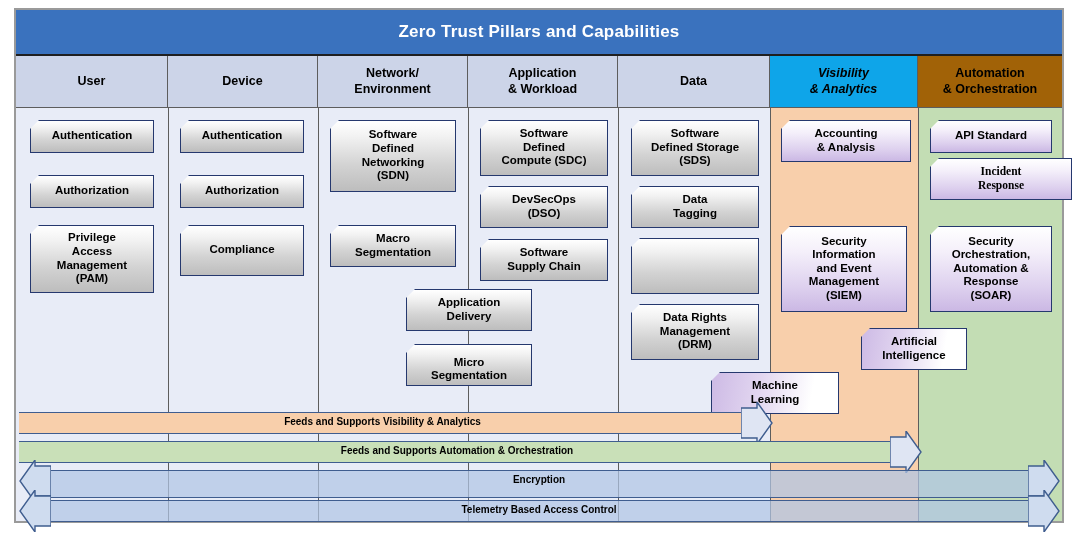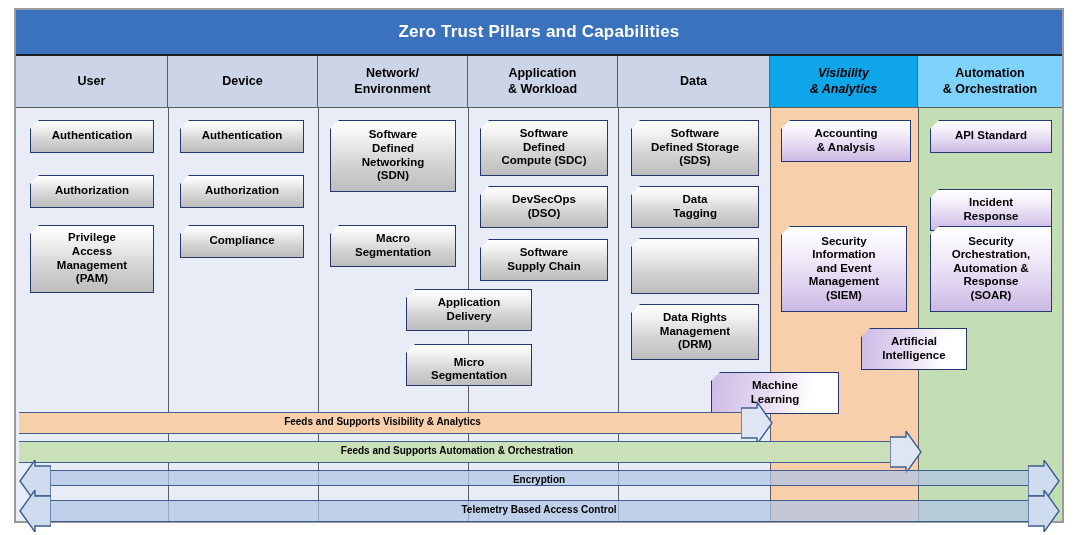--- a/index.html
+++ b/index.html
@@ -16,21 +16,21 @@
   #title-bar .t{color:#ffffff;font-size:17px;font-weight:bold;letter-spacing:.2px;}
 
   
   #head-row{position:absolute;left:0;top:46px;width:100%;height:52px;}
   .head-cell{position:absolute;top:0;height:52px;box-sizing:border-box;
              border-right:1px solid #5d5d5d;border-bottom:1px solid #5d5d5d;
              background:#ccd4e8;display:flex;align-items:center;justify-content:center;
              text-align:center;font-size:12.5px;font-weight:bold;color:#000;line-height:1.22;}
   .head-cell.last{border-right:none;}
   .head-cell.vis{background:#0ea5e9;font-style:italic;}
-  .head-cell.aut{background:#7dd3fc;}
+  .head-cell.aut{background:#a16207;}
 
   
   .colband{position:absolute;top:98px;bottom:0;}
   .colband.vis{background:#f8cfab;}
   .colband.aut{background:#c3ddb4;}
   .coldiv{position:absolute;top:98px;bottom:0;width:1px;background:#5d5d5d;}
 
   
   .cap{position:absolute;box-sizing:border-box;display:flex;align-items:center;
        justify-content:center;text-align:center;font-size:11.5px;font-weight:bold;
@@ -123,21 +123,21 @@
     </div>
 
   <div class="cap grey" style="left:164px;top:110px;width:124px;height:33px;">
       <span class="fold"></span>
       <span style="white-space:pre-line;">Authentication</span>
     </div>
   <div class="cap grey" style="left:164px;top:165px;width:124px;height:33px;">
       <span class="fold"></span>
       <span style="white-space:pre-line;">Authorization</span>
     </div>
-  <div class="cap grey" style="left:164px;top:215px;width:124px;height:33px;justify-content:center;">
+  <div class="cap grey" style="left:164px;top:215px;width:124px;height:51px;justify-content:center;">
       <span class="fold"></span>
       <span style="white-space:pre-line;">Compliance</span>
     </div>
 
   <div class="cap grey" style="left:314px;top:110px;width:126px;height:72px;">
       <span class="fold"></span>
       <span style="white-space:pre-line;">Software
 Defined
 Networking
 (SDN)</span>
@@ -208,21 +208,21 @@
 Information
 and Event
 Management
 (SIEM)</span>
     </div>
 
   <div class="cap purple" style="left:914px;top:110px;width:122px;height:33px;">
       <span class="fold"></span>
       <span style="white-space:pre-line;">API Standard</span>
     </div>
-  <div class="cap purple" style="left:914px;top:179px;width:122px;height:42px;">
+  <div class="cap purple" style="left:914px;top:148px;width:142px;height:42px;font-family:Liberation Serif, serif;">
       <span class="fold"></span>
       <span style="white-space:pre-line;">Incident
 Response</span>
     </div>
   <div class="cap purple" style="left:914px;top:216px;width:122px;height:86px;">
       <span class="fold"></span>
       <span style="white-space:pre-line;">Security
 Orchestration,
 Automation &amp;
 Response
@@ -249,21 +249,21 @@
   </svg>
 
   <div class="arrow arr-green" style="left:3px;top:431px;width:876px;height:22px;">
     <div class="body"></div>
     <div class="lbl" style="top:4px;">Feeds and Supports Automation &amp; Orchestration</div>
   </div>
   <svg class="abs" style="left:874px;top:421px;" width="32" height="42" viewBox="0 0 32 42">
     <polygon points="0,6 16,6 16,0 31,21 16,42 16,36 0,36" fill="#dfe5f3" stroke="#3f5d8f" stroke-width="1.4"></polygon>
   </svg>
 
-  <div class="arrow arr-blue" style="left:32px;top:460px;width:982px;height:16px;">
+  <div class="arrow arr-blue" style="left:32px;top:460px;width:982px;height:28px;">
     <div class="body"></div>
     <div class="lbl" style="top:4px;">Encryption</div>
   </div>
   <svg class="abs" style="left:3px;top:450px;" width="32" height="42" viewBox="0 0 32 42">
     <polygon points="32,6 16,6 16,0 1,21 16,42 16,36 32,36" fill="#cfdcef" stroke="#3f5d8f" stroke-width="1.4"></polygon>
   </svg>
   <svg class="abs" style="left:1012px;top:450px;" width="32" height="42" viewBox="0 0 32 42">
     <polygon points="0,6 16,6 16,0 31,21 16,42 16,36 0,36" fill="#cfdcef" stroke="#3f5d8f" stroke-width="1.4"></polygon>
   </svg>
 

